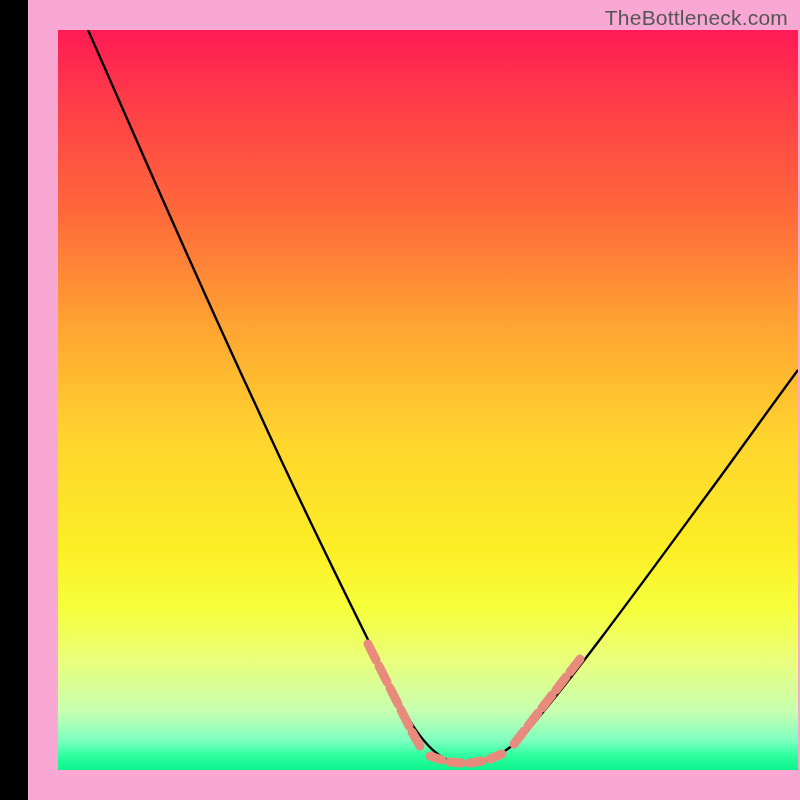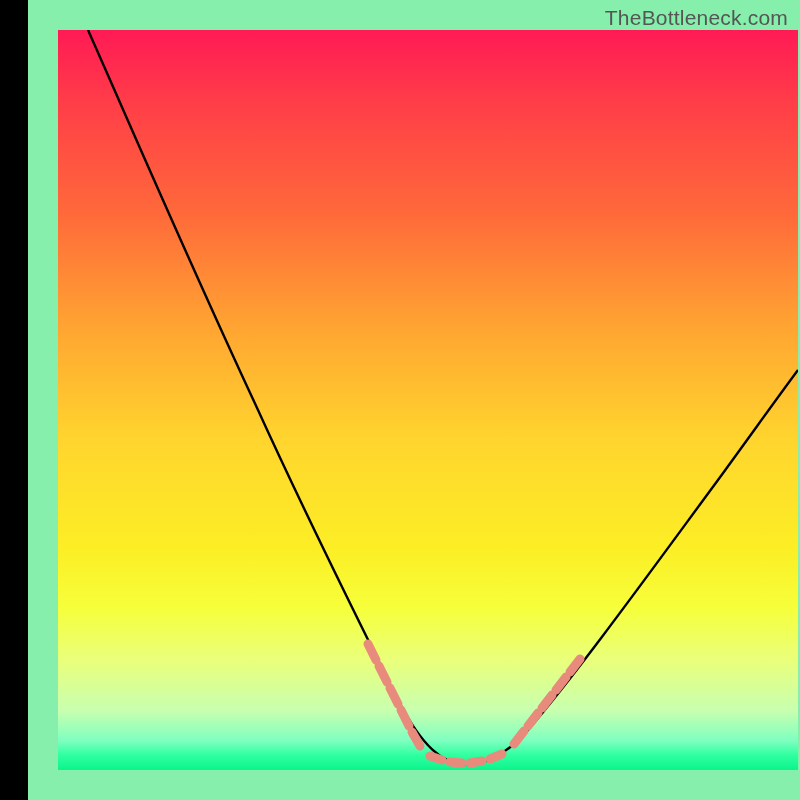--- a/index.html
+++ b/index.html
@@ -8,21 +8,21 @@
     background: #000;
     width: 800px;
     height: 800px;
     overflow: hidden;
     position: relative;
     font-family: Arial, Helvetica, sans-serif;
   }
   .outer {
     position: absolute;
     inset: 0;
-    background: #86efac;
+    background: #f9a8d4;
     margin-left: 28px;
   }
   .watermark {
     position: absolute;
     top: 6px;
     right: 12px;
     color: #555;
     font-size: 21px;
     font-weight: 500;
     letter-spacing: 0.2px;

